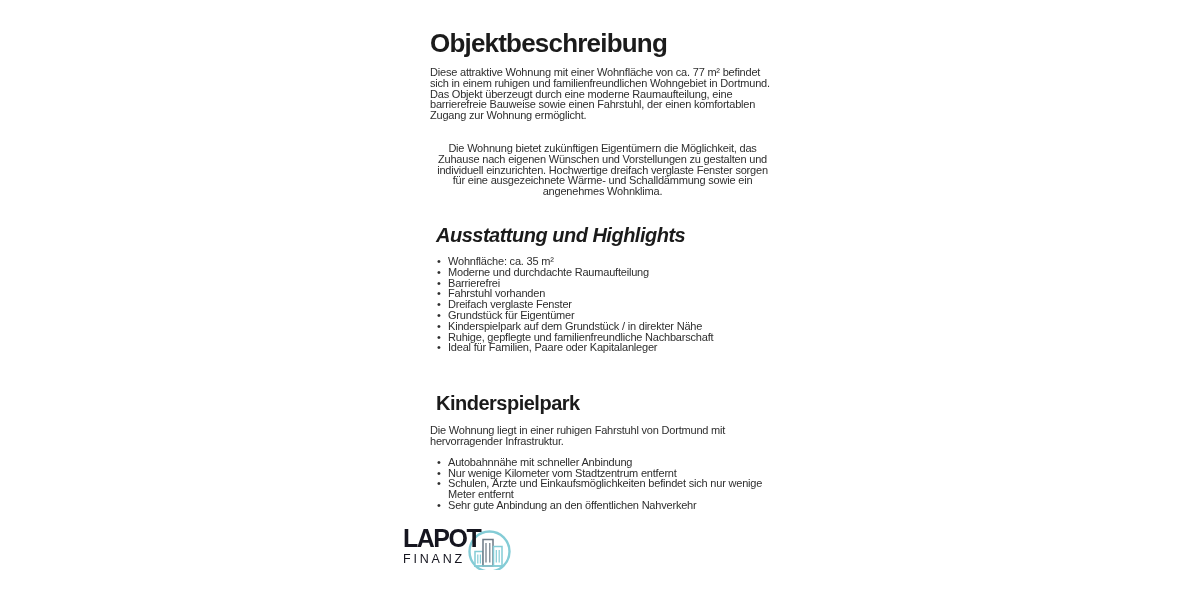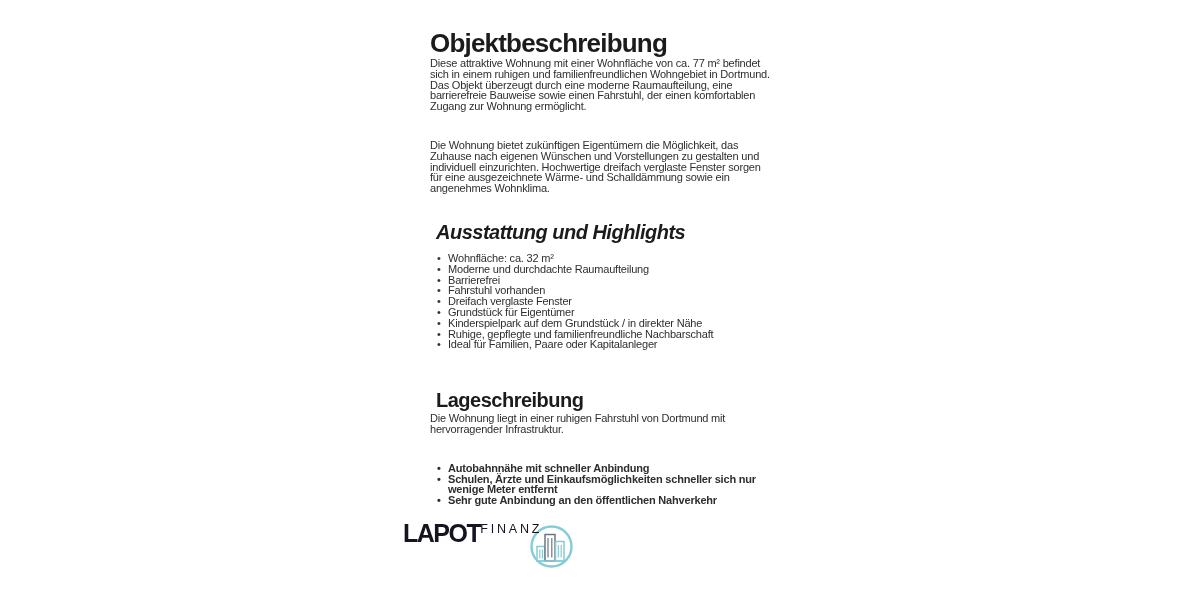--- a/index.html
+++ b/index.html
@@ -43,32 +43,32 @@
 
   h2.section-heading {
     font-size: 20px;
     line-height: 26px;
     font-weight: 700;
     letter-spacing: -0.5px;
     color: var(--heading);
     margin-left: 6px;
   }
 
-  p.body-text { margin-top: 0; }
-  p.intro-2 { margin-top: 28px; }
+  p.body-text { margin-top: 9px; }
+  p.intro-2 { margin-top: 22px; text-align: center; }
 
   h2.features-heading { margin-top: 25px; font-style: italic; }
   h2.location-heading { margin-top: 37px; }
 
   ul.bullet-list {
     list-style: none;
     margin-top: 8px;
     padding-left: 7px;
   }
-  ul.location-list { margin-top: 28px; font-weight: bold; }
+  ul.location-list { margin-top: 10px; }
   ul.bullet-list li {
     position: relative;
     padding-left: 11px;
   }
   ul.bullet-list li::before {
     content: "\2022";
     position: absolute;
     left: 0;
     top: 0;
   }
@@ -78,21 +78,21 @@
   .logo {
     margin-top: 15px;
     margin-left: -27px;
     display: flex;
     align-items: flex-start;
   }
   .logo-textblock {
     position: relative;
     z-index: 2;
     display: flex;
-    flex-direction: row;
+    flex-direction: column;
   }
   .logo-name {
     font-size: 25px;
     line-height: 25px;
     font-weight: 700;
     letter-spacing: -1.5px;
     color: var(--logo-text);
   }
   .logo-subtitle {
     font-size: 12.5px;
@@ -114,36 +114,37 @@
 <div class="page">
   <div class="column">
 
     <h1 class="doc-title">Objektbeschreibung</h1>
 
     <p class="body-text intro-1">Diese attraktive Wohnung mit einer Wohnfläche von ca. 77 m² befindet sich in einem ruhigen und familienfreundlichen Wohngebiet in Dortmund. Das Objekt überzeugt durch eine moderne Raumaufteilung, eine barrierefreie Bauweise sowie einen Fahrstuhl, der einen komfortablen Zugang zur Wohnung ermöglicht.</p>
     <p class="body-text intro-2">Die Wohnung bietet zukünftigen Eigentümern die Möglichkeit, das Zuhause nach eigenen Wünschen und Vorstellungen zu gestalten und individuell einzurichten. Hochwertige dreifach verglaste Fenster sorgen für eine ausgezeichnete Wärme- und Schalldämmung sowie ein angenehmes Wohnklima.</p>
 
     <h2 class="section-heading features-heading">Ausstattung und Highlights</h2>
     <ul class="bullet-list features-list">
-        <li>Wohnfläche: ca. 32 m²</li>
+        <li>Wohnfläche: ca. 35 m²</li>
         <li>Moderne und durchdachte Raumaufteilung</li>
         <li>Barrierefrei</li>
         <li>Fahrstuhl vorhanden</li>
         <li>Dreifach verglaste Fenster</li>
         <li>Grundstück für Eigentümer</li>
         <li>Kinderspielpark auf dem Grundstück / in direkter Nähe</li>
         <li>Ruhige, gepflegte und familienfreundliche Nachbarschaft</li>
         <li>Ideal für Familien, Paare oder Kapitalanleger</li>
       </ul>
 
-    <h2 class="section-heading location-heading">Lageschreibung</h2>
+    <h2 class="section-heading location-heading">Kinderspielpark</h2>
     <p class="body-text location-paragraph">Die Wohnung liegt in einer ruhigen Fahrstuhl von Dortmund mit hervorragender Infrastruktur.</p>
     <ul class="bullet-list location-list">
         <li>Autobahnnähe mit schneller Anbindung</li>
-        <li>Schulen, Ärzte und Einkaufsmöglichkeiten schneller sich nur wenige Meter entfernt</li>
+        <li>Nur wenige Kilometer vom Stadtzentrum entfernt</li>
+        <li>Schulen, Ärzte und Einkaufsmöglichkeiten befindet sich nur wenige Meter entfernt</li>
         <li>Sehr gute Anbindung an den öffentlichen Nahverkehr</li>
       </ul>
 
     <div class="logo">
       <div class="logo-textblock">
         <span class="logo-name">LAPOT</span>
         <span class="logo-subtitle">FINANZ</span>
       </div>
       <svg class="logo-emblem" width="47" height="47" viewBox="0 0 47 47" fill="none" xmlns="http://www.w3.org/2000/svg">
         <circle cx="23.5" cy="23.5" r="20" stroke="var(--accent)" stroke-width="2.4" fill="none"></circle>

